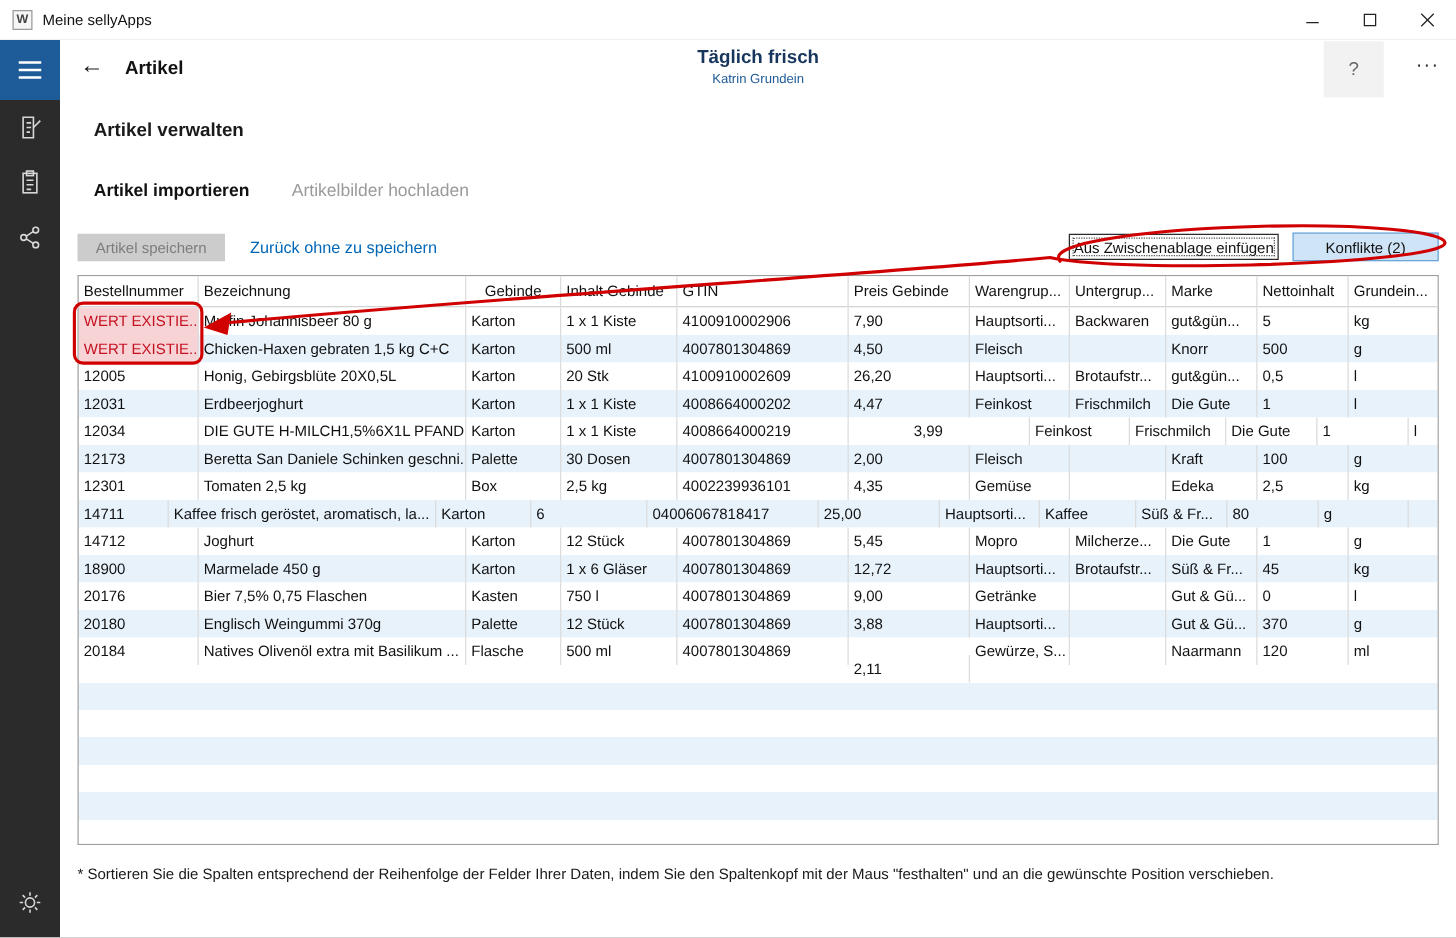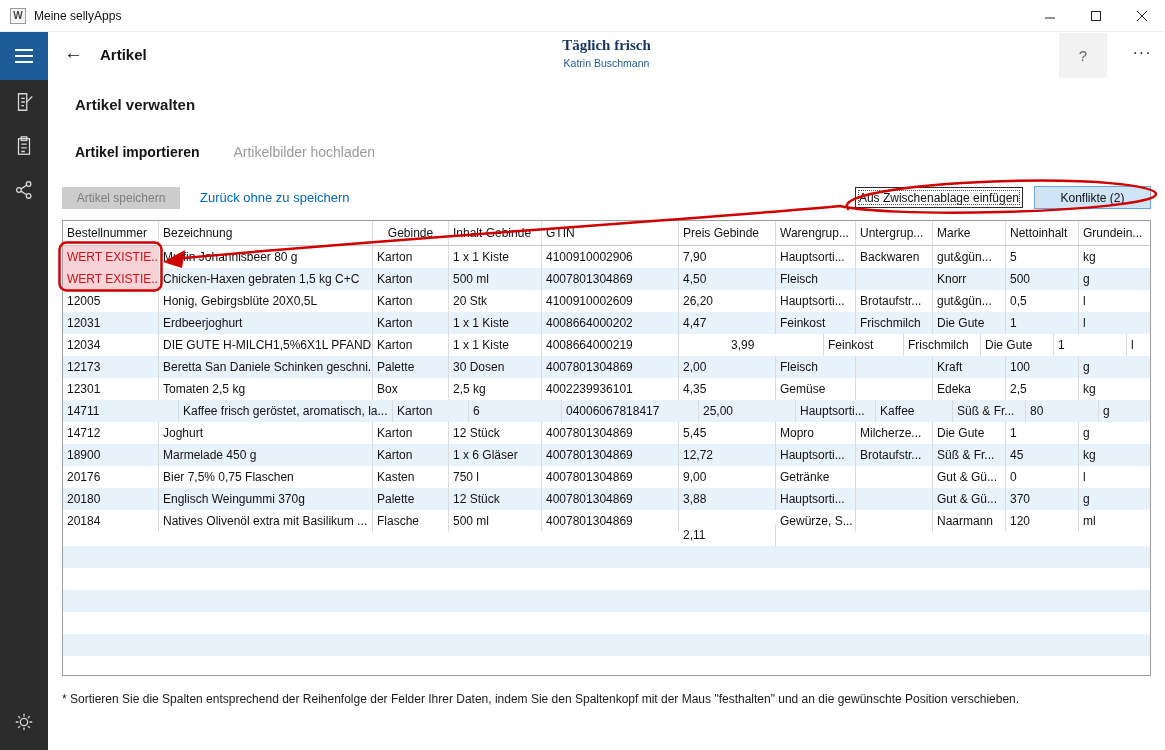--- a/index.html
+++ b/index.html
@@ -20,21 +20,21 @@
   .hamburger .bar { width:18px; height:2px; background:#ffffff; }
   .navitem { width:48px; height:44px; display:flex; align-items:center; justify-content:center; }
   .navitem svg { stroke:#d8d8d8; stroke-width:1.4; fill:none; }
   .gearitem { position:absolute; bottom:6px; left:0; width:48px; height:44px; display:flex; align-items:center; justify-content:center; }
   .gearitem svg { stroke:#d8d8d8; stroke-width:1.4; fill:none; }
 
   
   .back-arrow { position:absolute; left:64px; top:42px; font-size:19px; color:#111; cursor:pointer; }
   .page-title { position:absolute; left:100px; top:46px; font-size:15px; font-weight:bold; color:#111; }
   .center-head { position:absolute; left:48px; top:37px; width:1117px; text-align:center; }
-  .center-title { font-size:15px; font-weight:bold; color:#17365d;font-family:Liberation Serif, serif; }
+  .center-title { font-size:15px; font-weight:bold; color:#17365d; }
   .center-sub { font-size:10.5px; color:#215c98; margin-top:3px; }
   .help-btn { position:absolute; left:1059px; top:33px; width:48px; height:45px; background:#f2f2f2; display:flex; align-items:center; justify-content:center; font-size:15px; color:#666; cursor:pointer; }
   .more-btn { position:absolute; left:1122px; top:44px; width:40px; text-align:center; font-size:16px; color:#222; letter-spacing:1px; cursor:pointer; }
 
   
   .section-title { position:absolute; left:75px; top:96px; font-size:15px; font-weight:bold; color:#1a1a1a; }
   .tabs { position:absolute; left:75px; top:144px; display:flex; gap:34px; }
   .tab { font-size:14px; cursor:pointer; }
   .tab.active { font-weight:bold; color:#111; }
   .tab.inactive { color:#9a9a9a; }
@@ -122,21 +122,21 @@
         <circle cx="12" cy="12" r="4"></circle>
         <path d="M12 3v3M12 18v3M3 12h3M18 12h3M5.6 5.6l2.1 2.1M16.3 16.3l2.1 2.1M18.4 5.6l-2.1 2.1M7.7 16.3l-2.1 2.1"></path>
       </svg>
     </div>
   </div>
 
   <div class="back-arrow">←</div>
   <div class="page-title">Artikel</div>
   <div class="center-head">
     <div class="center-title">Täglich frisch</div>
-    <div class="center-sub">Katrin Buschmann</div>
+    <div class="center-sub">Katrin Grundein</div>
   </div>
   <div class="help-btn">
       <span>?</span>
     </div>
   <div class="more-btn"><span>···</span></div>
 
   <div class="section-title">Artikel verwalten</div>
   <div class="tabs">
     <div class="tab active">Artikel importieren</div>
     <div class="tab inactive">Artikelbilder hochladen</div>
@@ -247,21 +247,21 @@
           <div class="gcell" style="width: 93px;">2,5 kg</div>
           <div class="gcell" style="width: 137px;">4002239936101</div>
           <div class="gcell" style="width: 97px;">4,35</div>
           <div class="gcell" style="width: 80px;">Gemüse</div>
           <div class="gcell" style="width: 77px;"></div>
           <div class="gcell" style="width: 73px;">Edeka</div>
           <div class="gcell" style="width: 73px;">2,5</div>
           <div class="gcell" style="width: 72px;">kg</div>
         </div>
         <div class="grow alt">
-          <div class="gcell" style="width: 116px;">14711</div>
+          <div class="gcell" style="width: 72px;">14711</div>
           <div class="gcell" style="width: 214px;">Kaffee frisch geröstet, aromatisch, la...</div>
           <div class="gcell" style="width: 76px;">Karton</div>
           <div class="gcell" style="width: 93px;">6</div>
           <div class="gcell" style="width: 137px;">04006067818417</div>
           <div class="gcell" style="width: 97px;">25,00</div>
           <div class="gcell" style="width: 80px;">Hauptsorti...</div>
           <div class="gcell" style="width: 77px;">Kaffee</div>
           <div class="gcell" style="width: 73px;">Süß &amp; Fr...</div>
           <div class="gcell" style="width: 73px;">80</div>
           <div class="gcell" style="width: 72px;">g</div>

